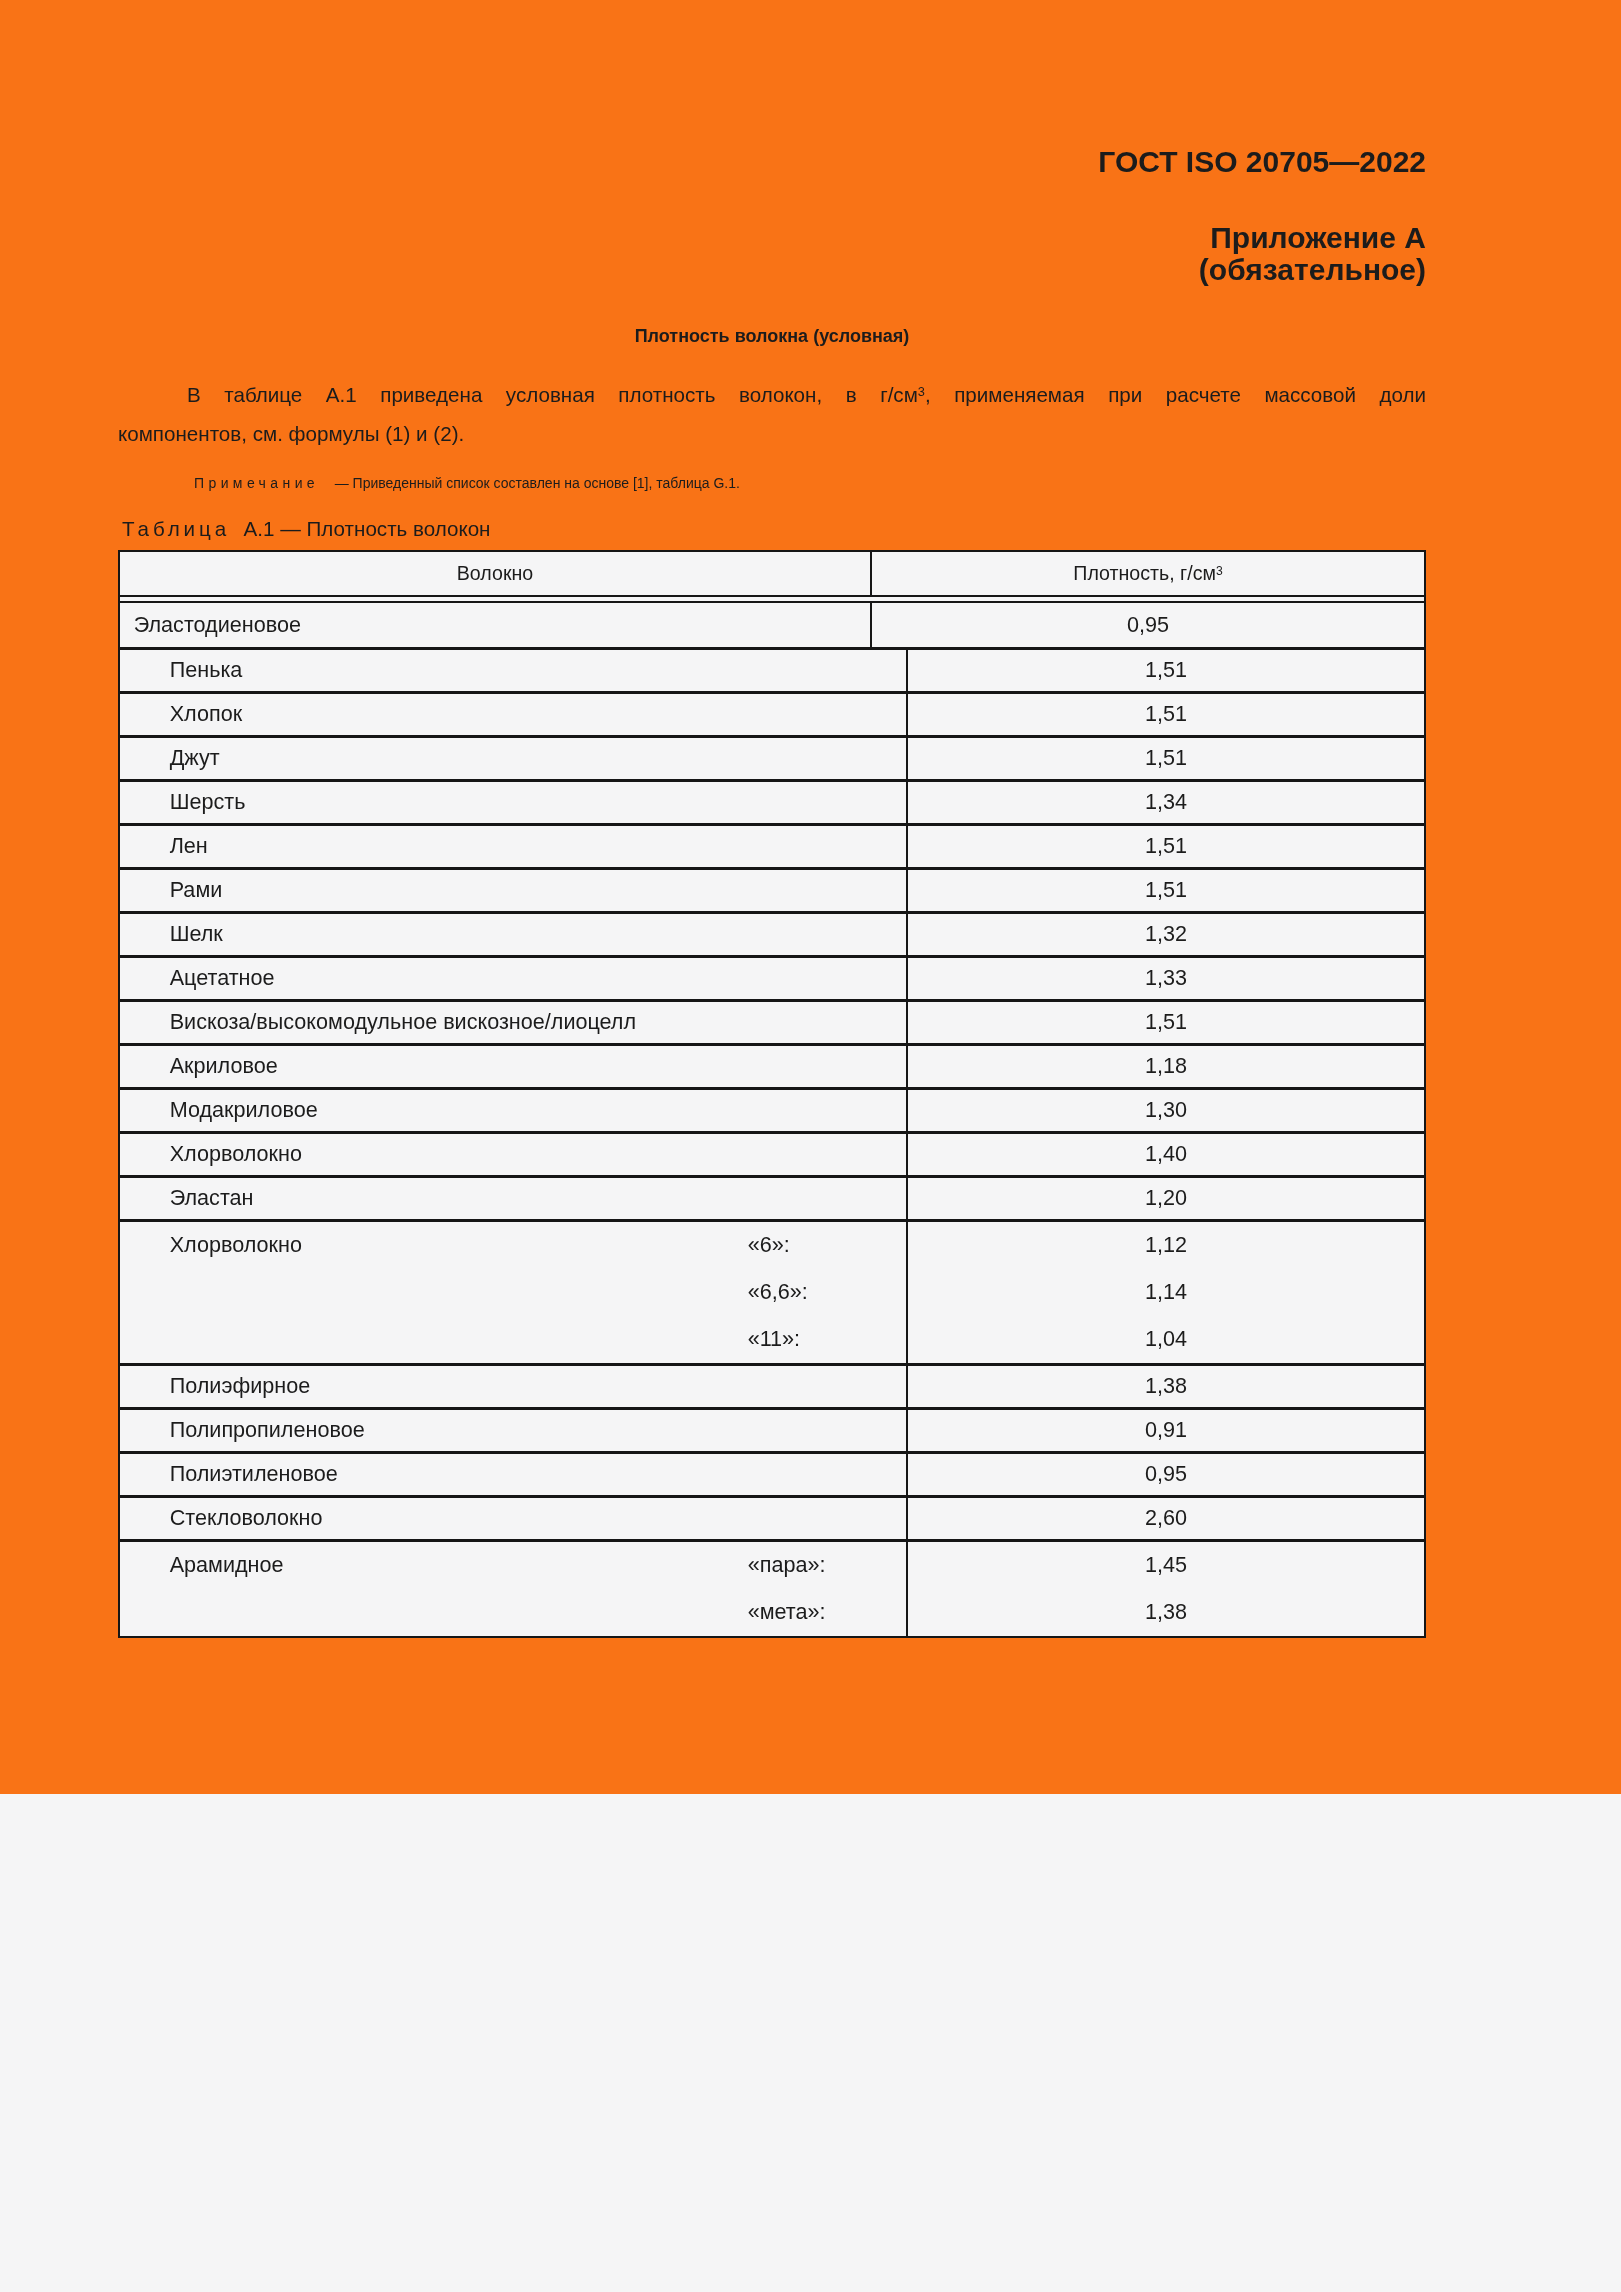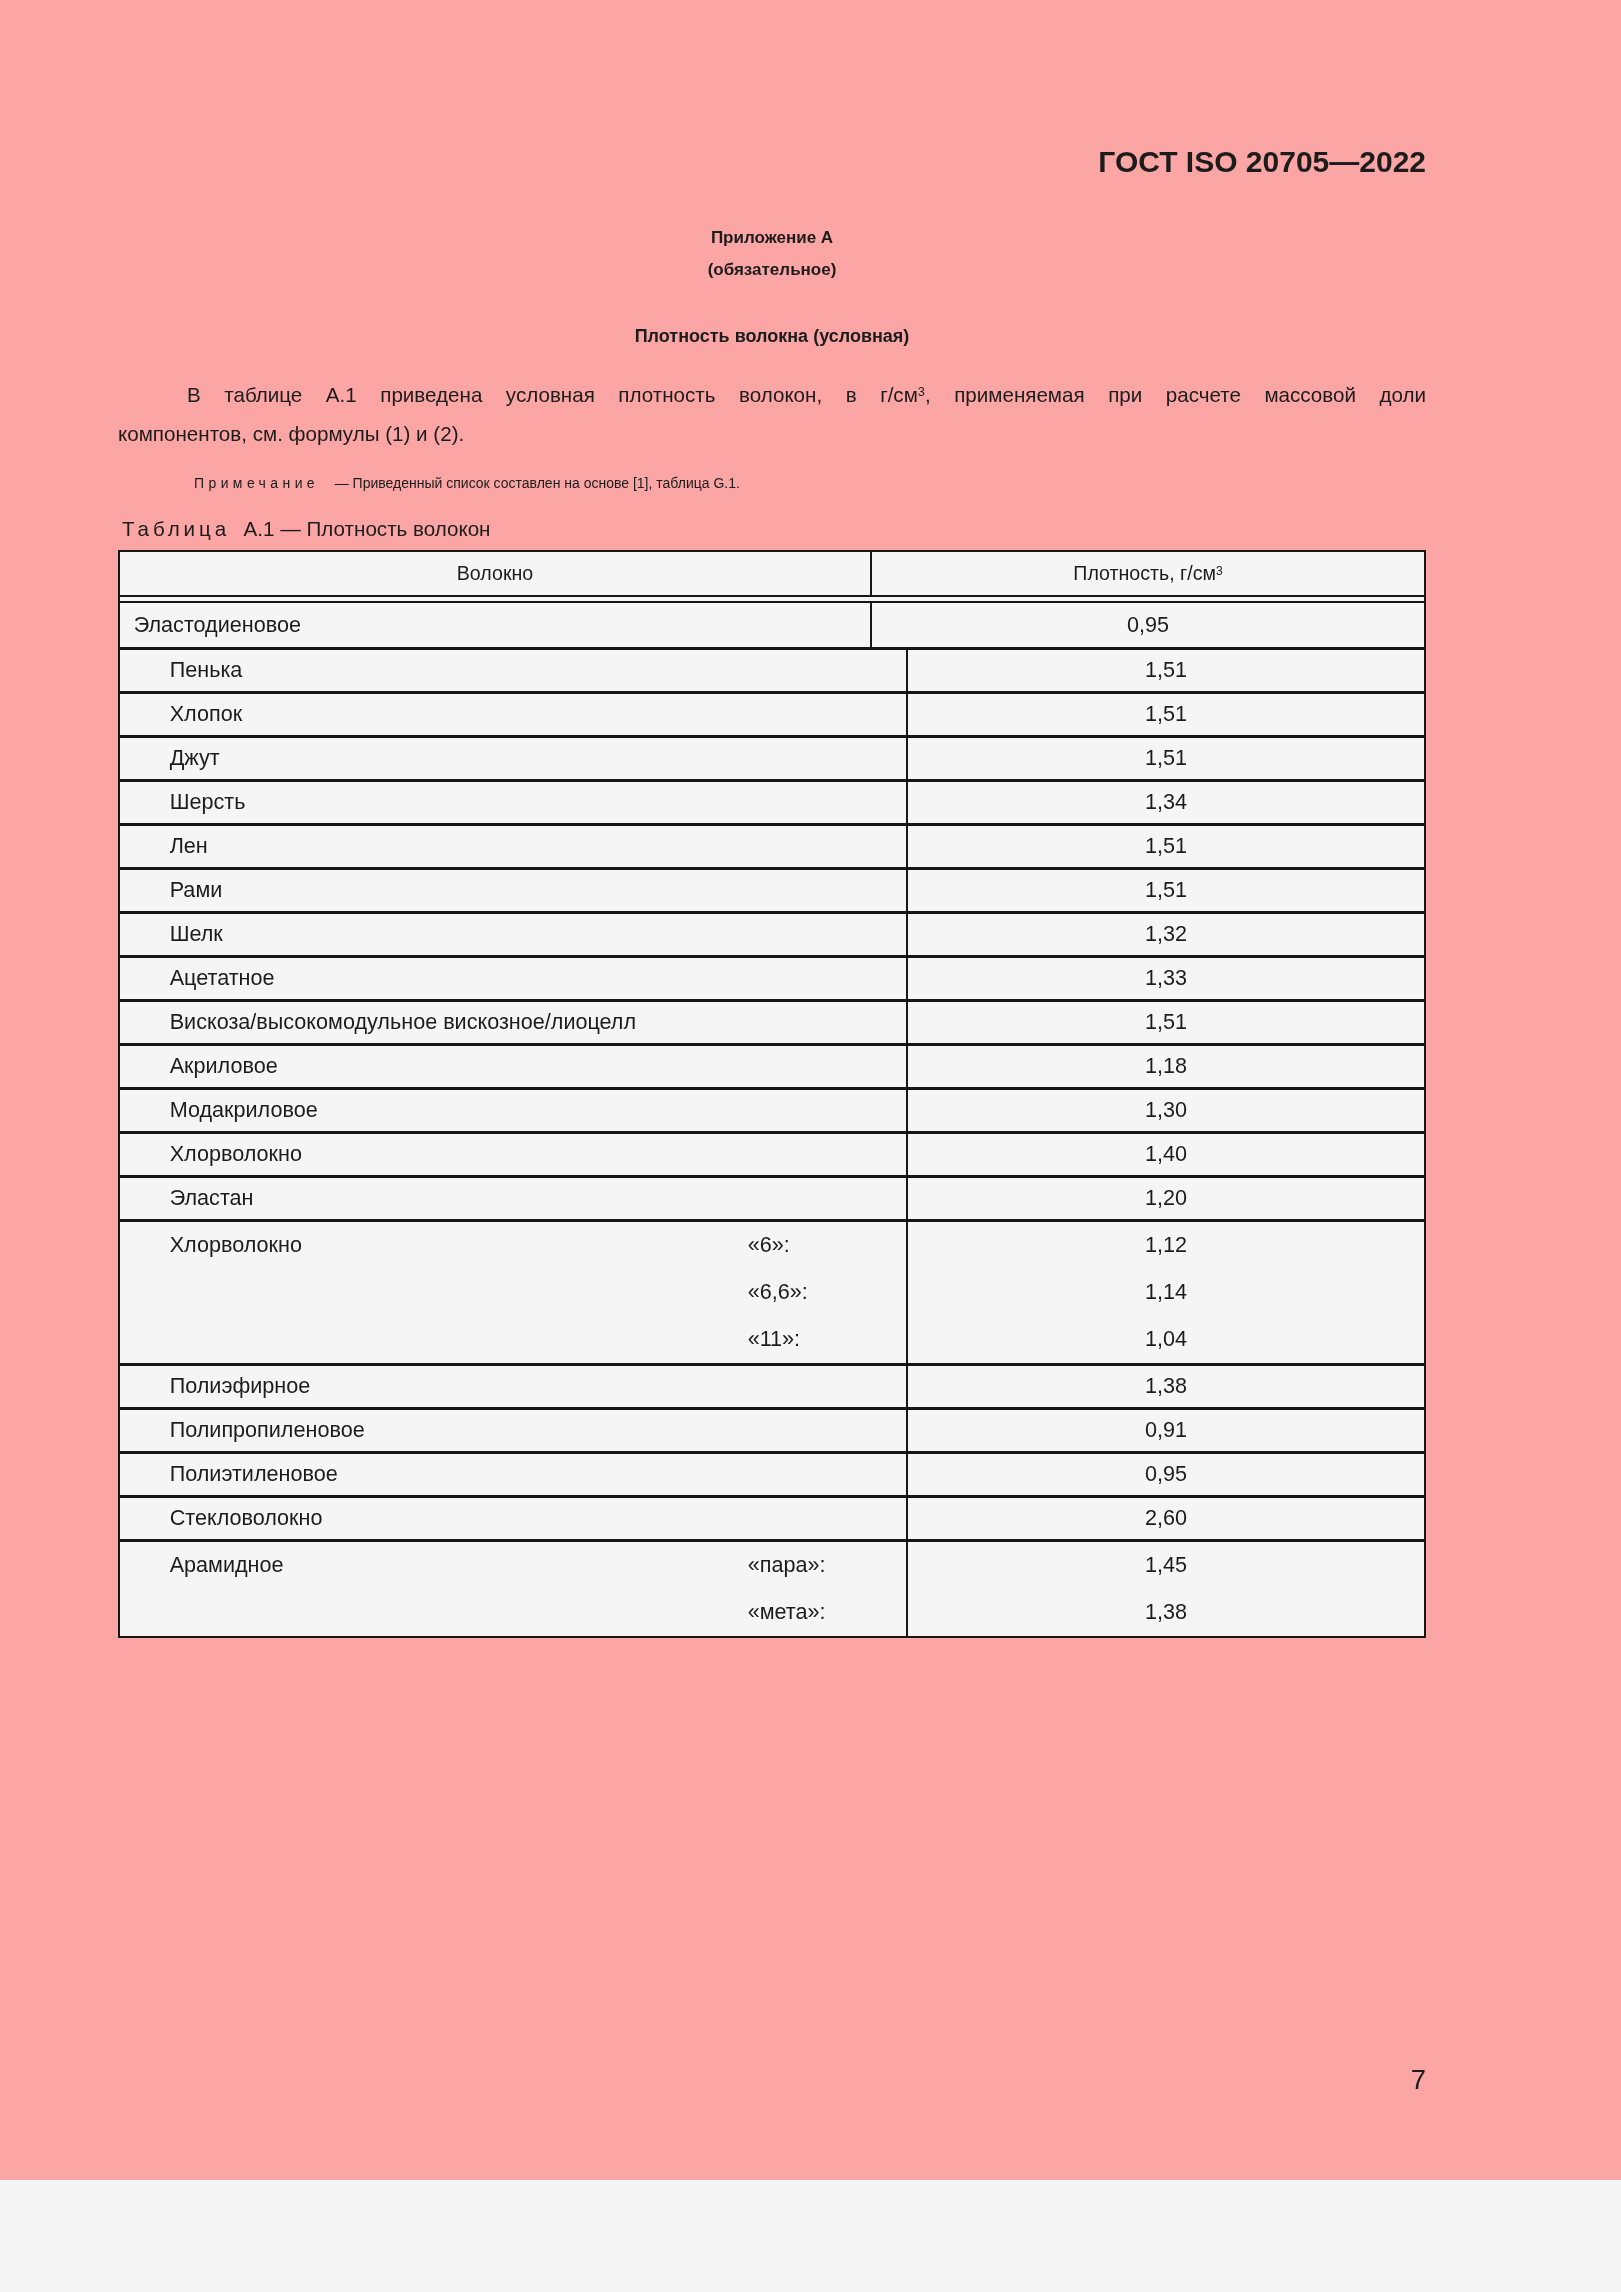--- a/index.html
+++ b/index.html
@@ -3,25 +3,25 @@
 <meta charset="utf-8">
 <style>
   html,body{margin:0;padding:0;}
   body{
     width:1621px;height:2293px;
     background:#f5f5f6;
     font-family:"Liberation Sans", sans-serif;
     color:#1c1c1c;
     position:relative;
   }
-  .page{position:absolute;inset:0;width:1621px;height:2180px;background:#fca5a5;overflow:hidden;}
+  .page{position:absolute;inset:0;width:1621px;height:1794px;background:#f97316;overflow:hidden;}
   .content-band{position:absolute;left:118px;width:1308px;}
 
   .doc-number{top:145px;text-align:right;font-weight:bold;font-size:30px;line-height:33px;}
-  .appendix{top:222px;text-align:center;font-weight:bold;font-size:17px;line-height:32px;}
+  .appendix{top:222px;text-align:right;font-weight:bold;font-size:30px;line-height:32px;}
   .section-title{top:321px;text-align:center;font-weight:bold;font-size:18px;line-height:31px;margin:0;}
 
   .body-par{top:375px;font-size:20.6px;line-height:39px;margin:0;}
   .body-par .l1{display:block;text-indent:69px;text-align:justify;text-align-last:justify;}
   .body-par .l2{display:block;}
 
   sup.s{font-size:0.62em;line-height:0;vertical-align:baseline;position:relative;top:-0.45em;}
 
   .note{top:457px;font-size:14px;line-height:29px;margin:12px;padding-left:64px;}
   .note .note-label{letter-spacing:4.4px;}

